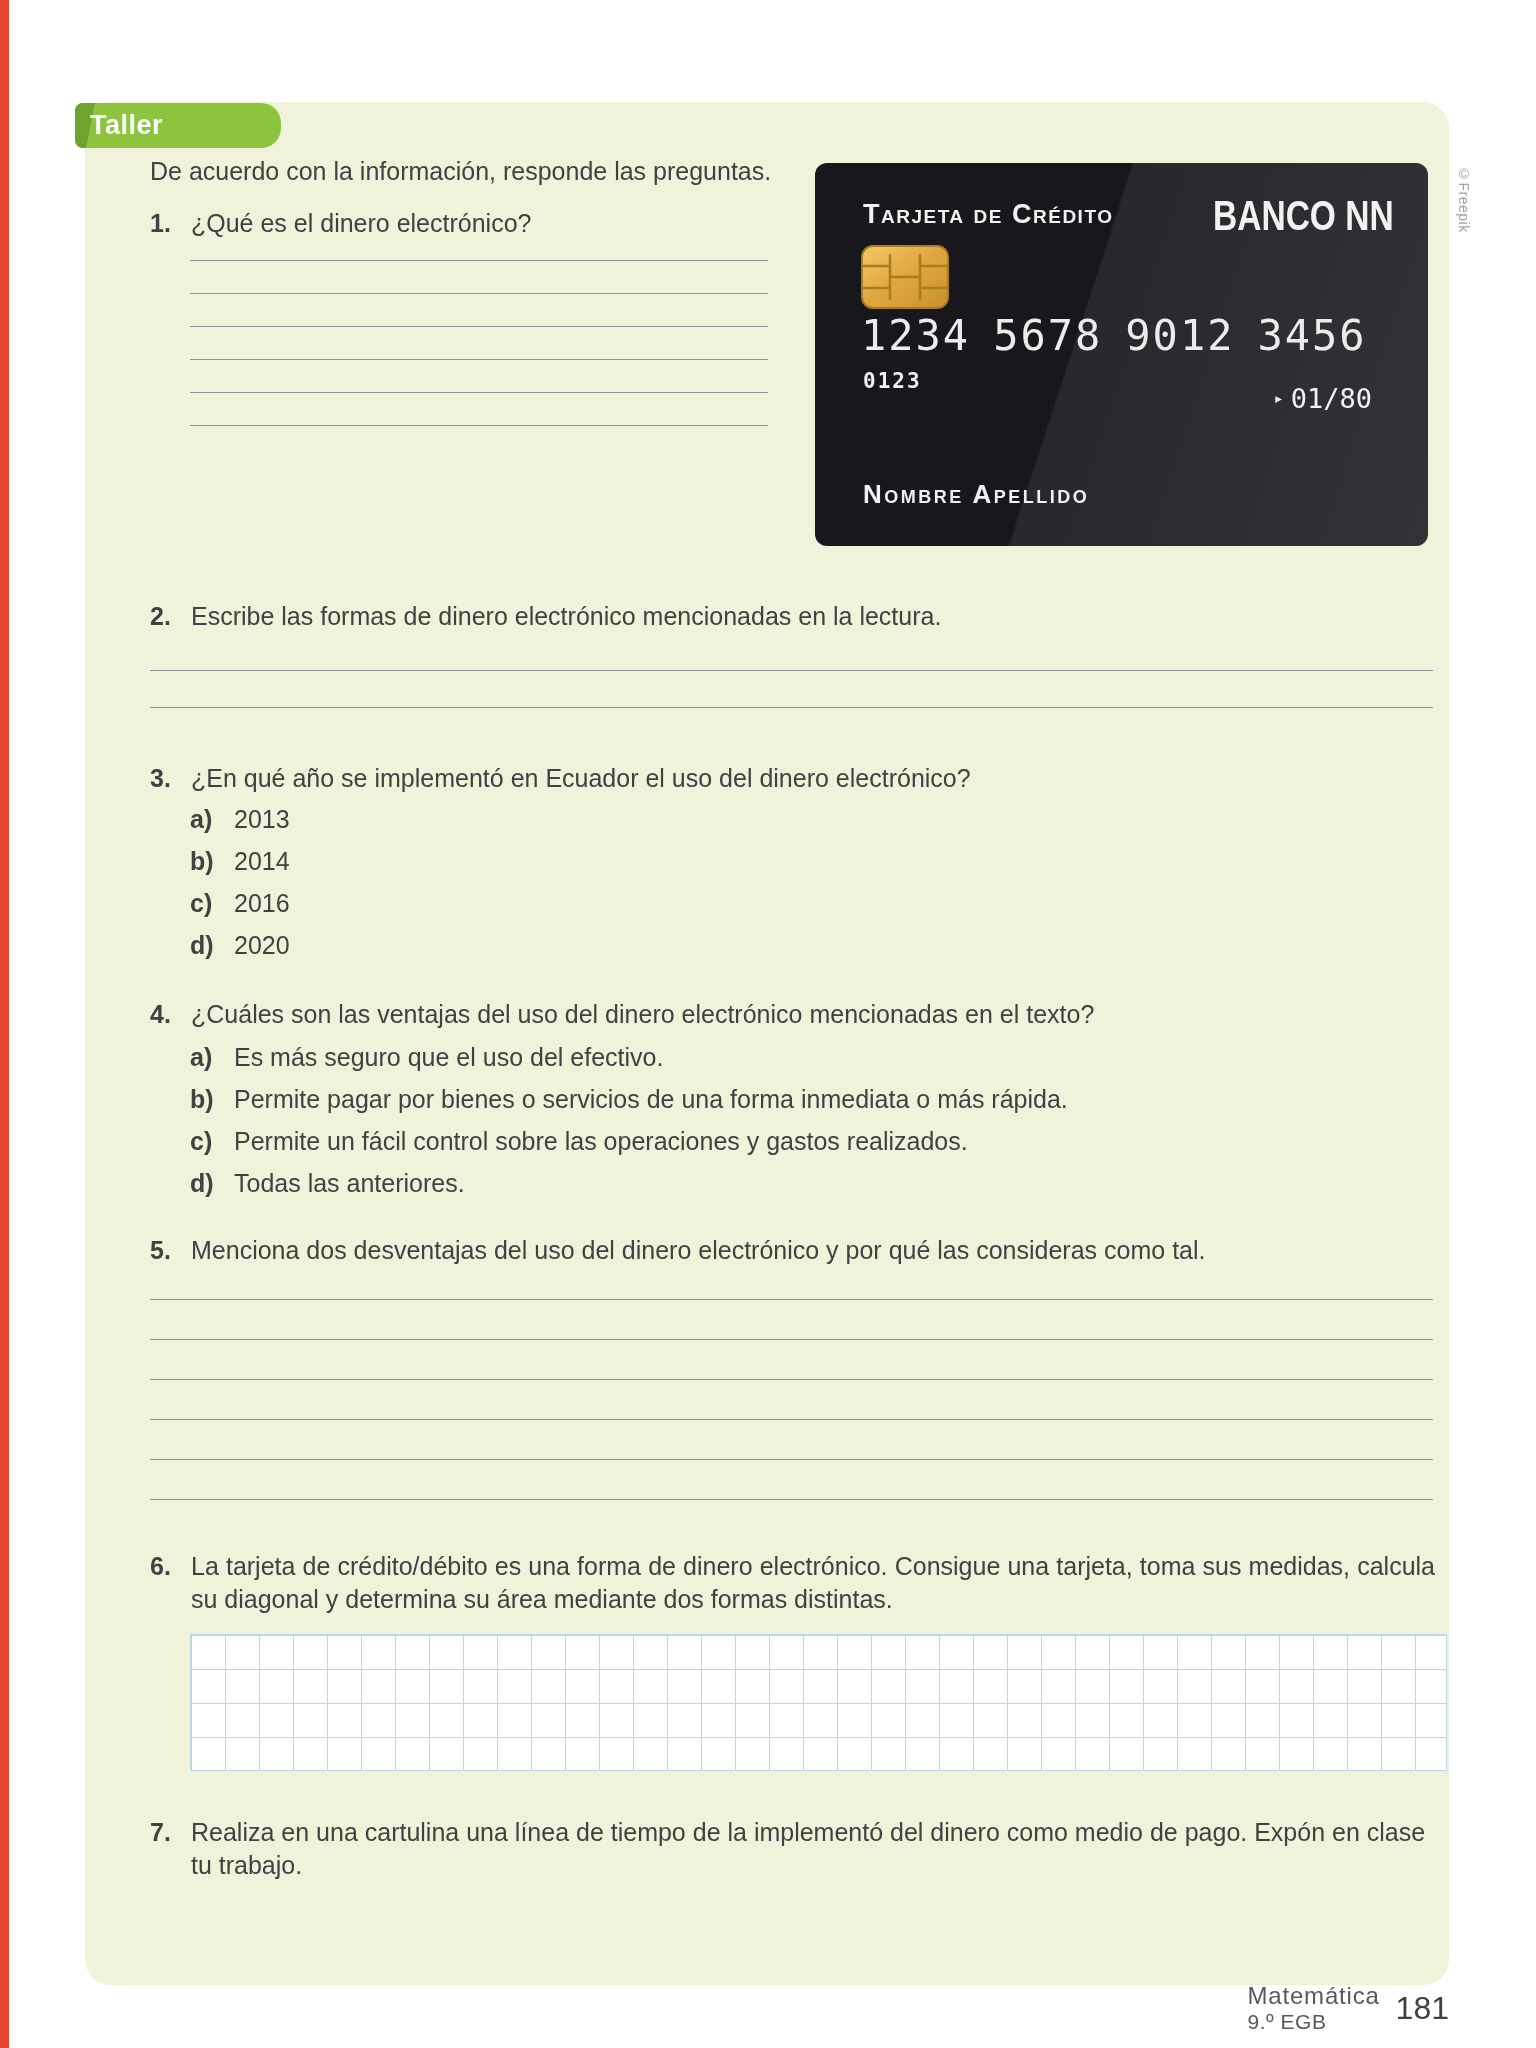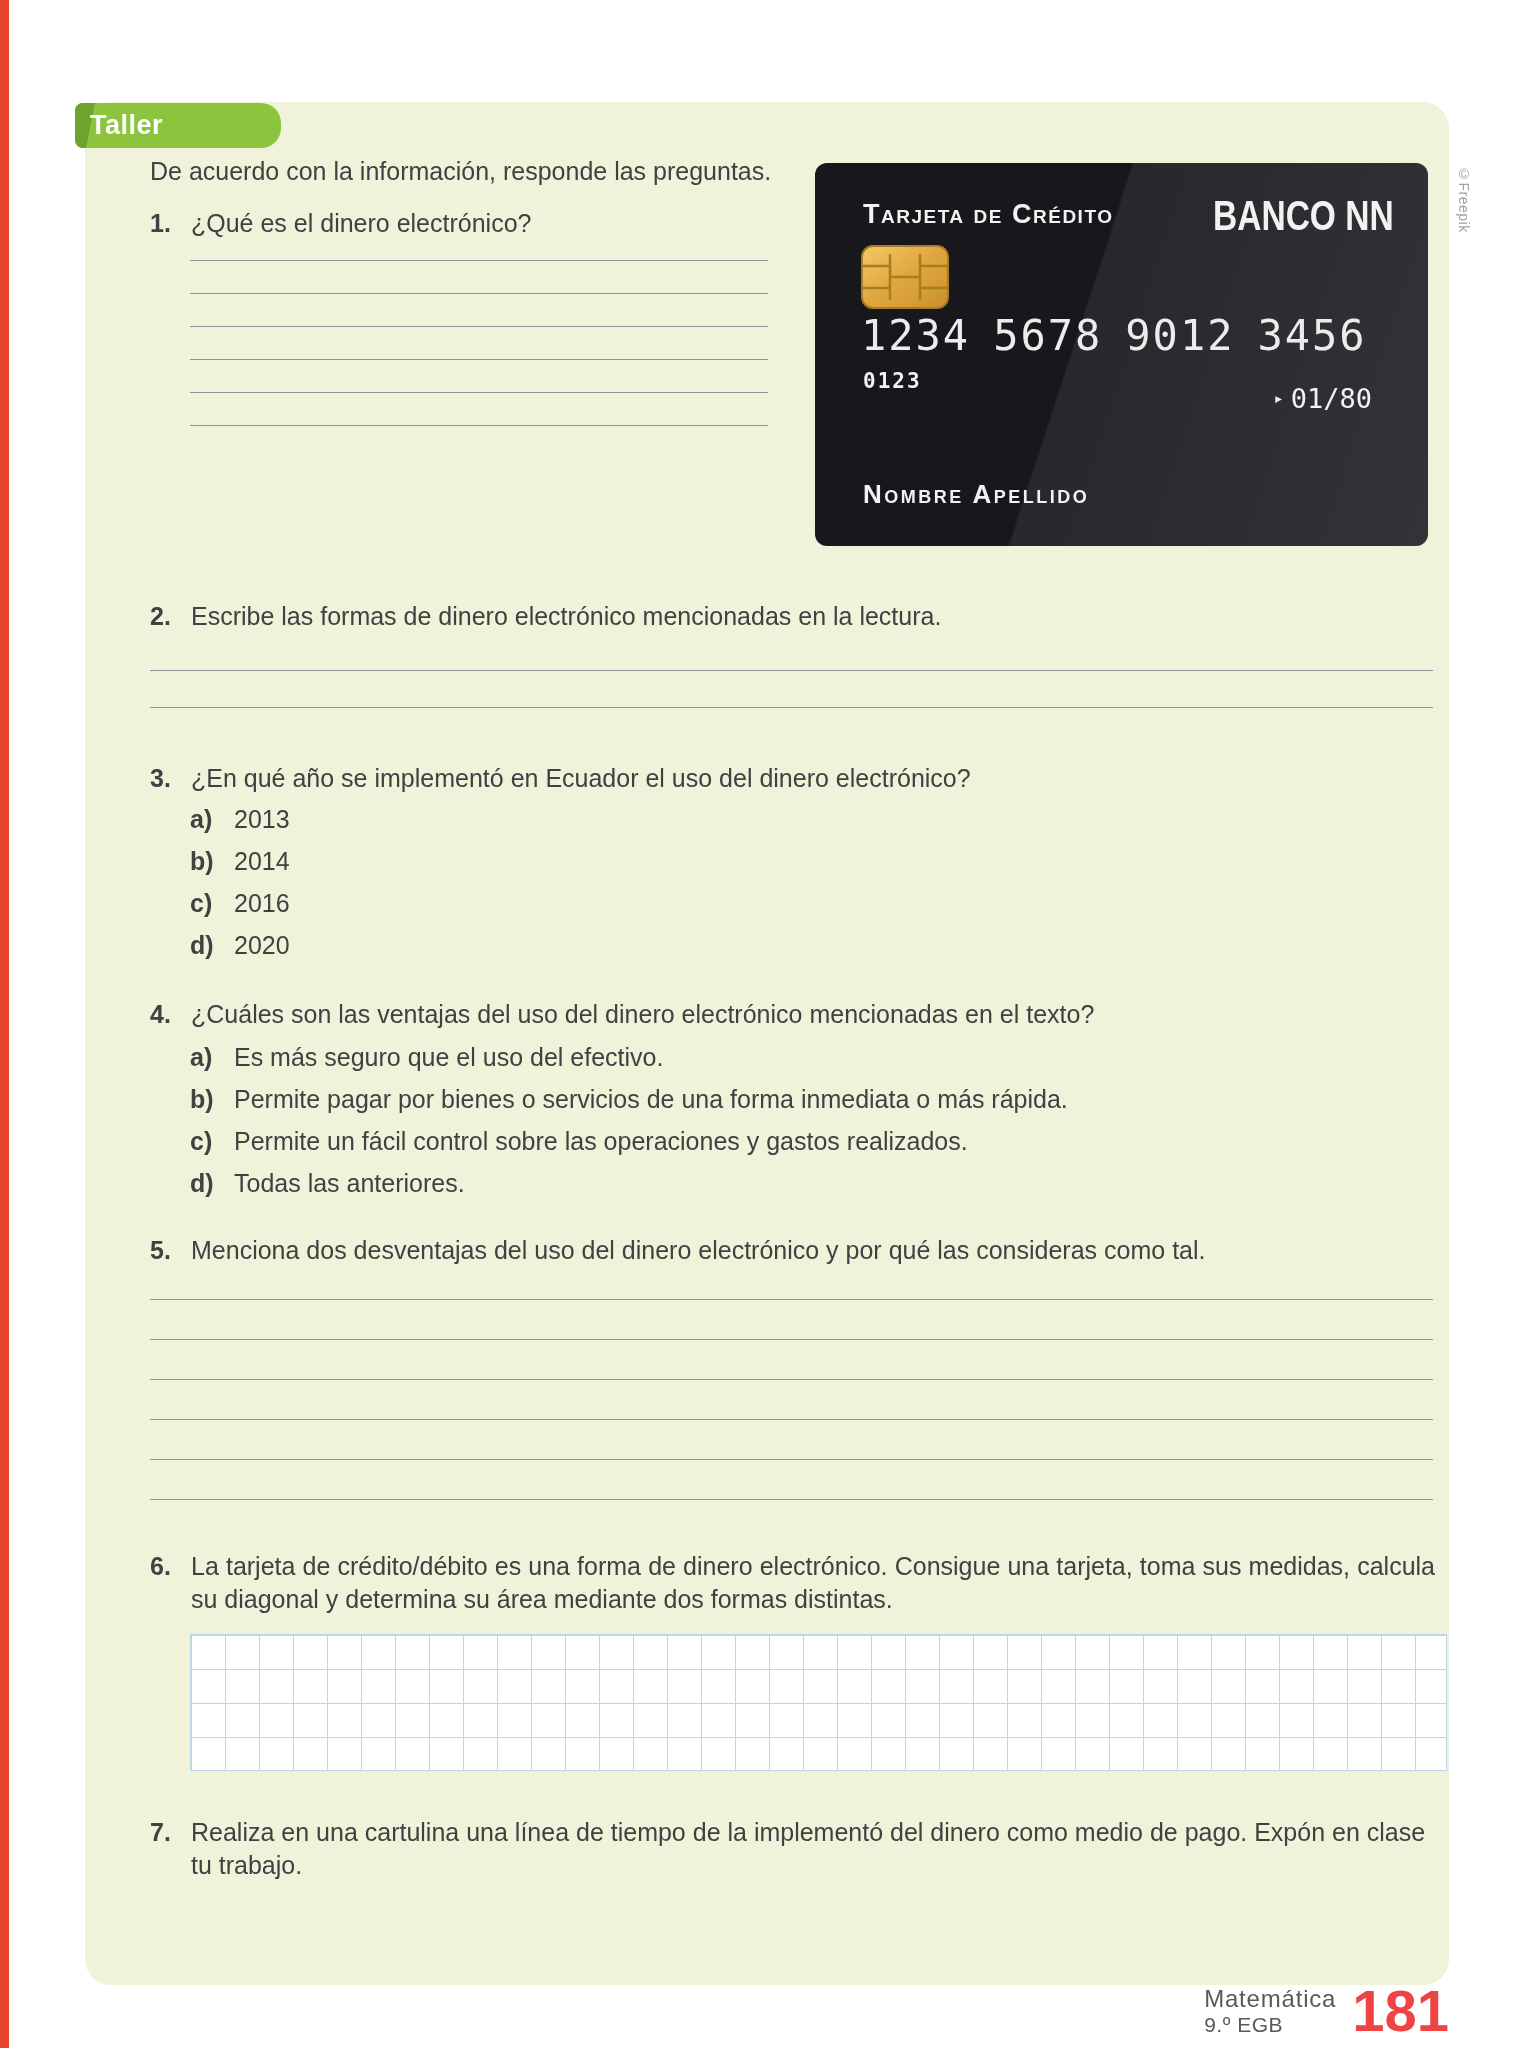--- a/index.html
+++ b/index.html
@@ -98,21 +98,21 @@
   }
 
   
   .footer {
     position: absolute; top: 1982px; left: 0; width: 1449px;
     display: flex; justify-content: flex-end; align-items: center; gap: 16px;
   }
   .fmeta { text-align: left; color: #58595b; }
   .fsubject { font-size: 24px; letter-spacing: 0.8px; }
   .fgrade { font-size: 21px; letter-spacing: 0.5px; }
-  .fpage { font-size: 58px; font-weight: bold; color: #ef4444; line-height: 1; }
+  .fpage { font-size: 32px; font-weight: normal; color: #404040; line-height: 1; }
 </style>
 </head>
 <body>
 
 <div class="page">
 
   <div class="spine"></div>
 
   <div class="panel"></div>
 

